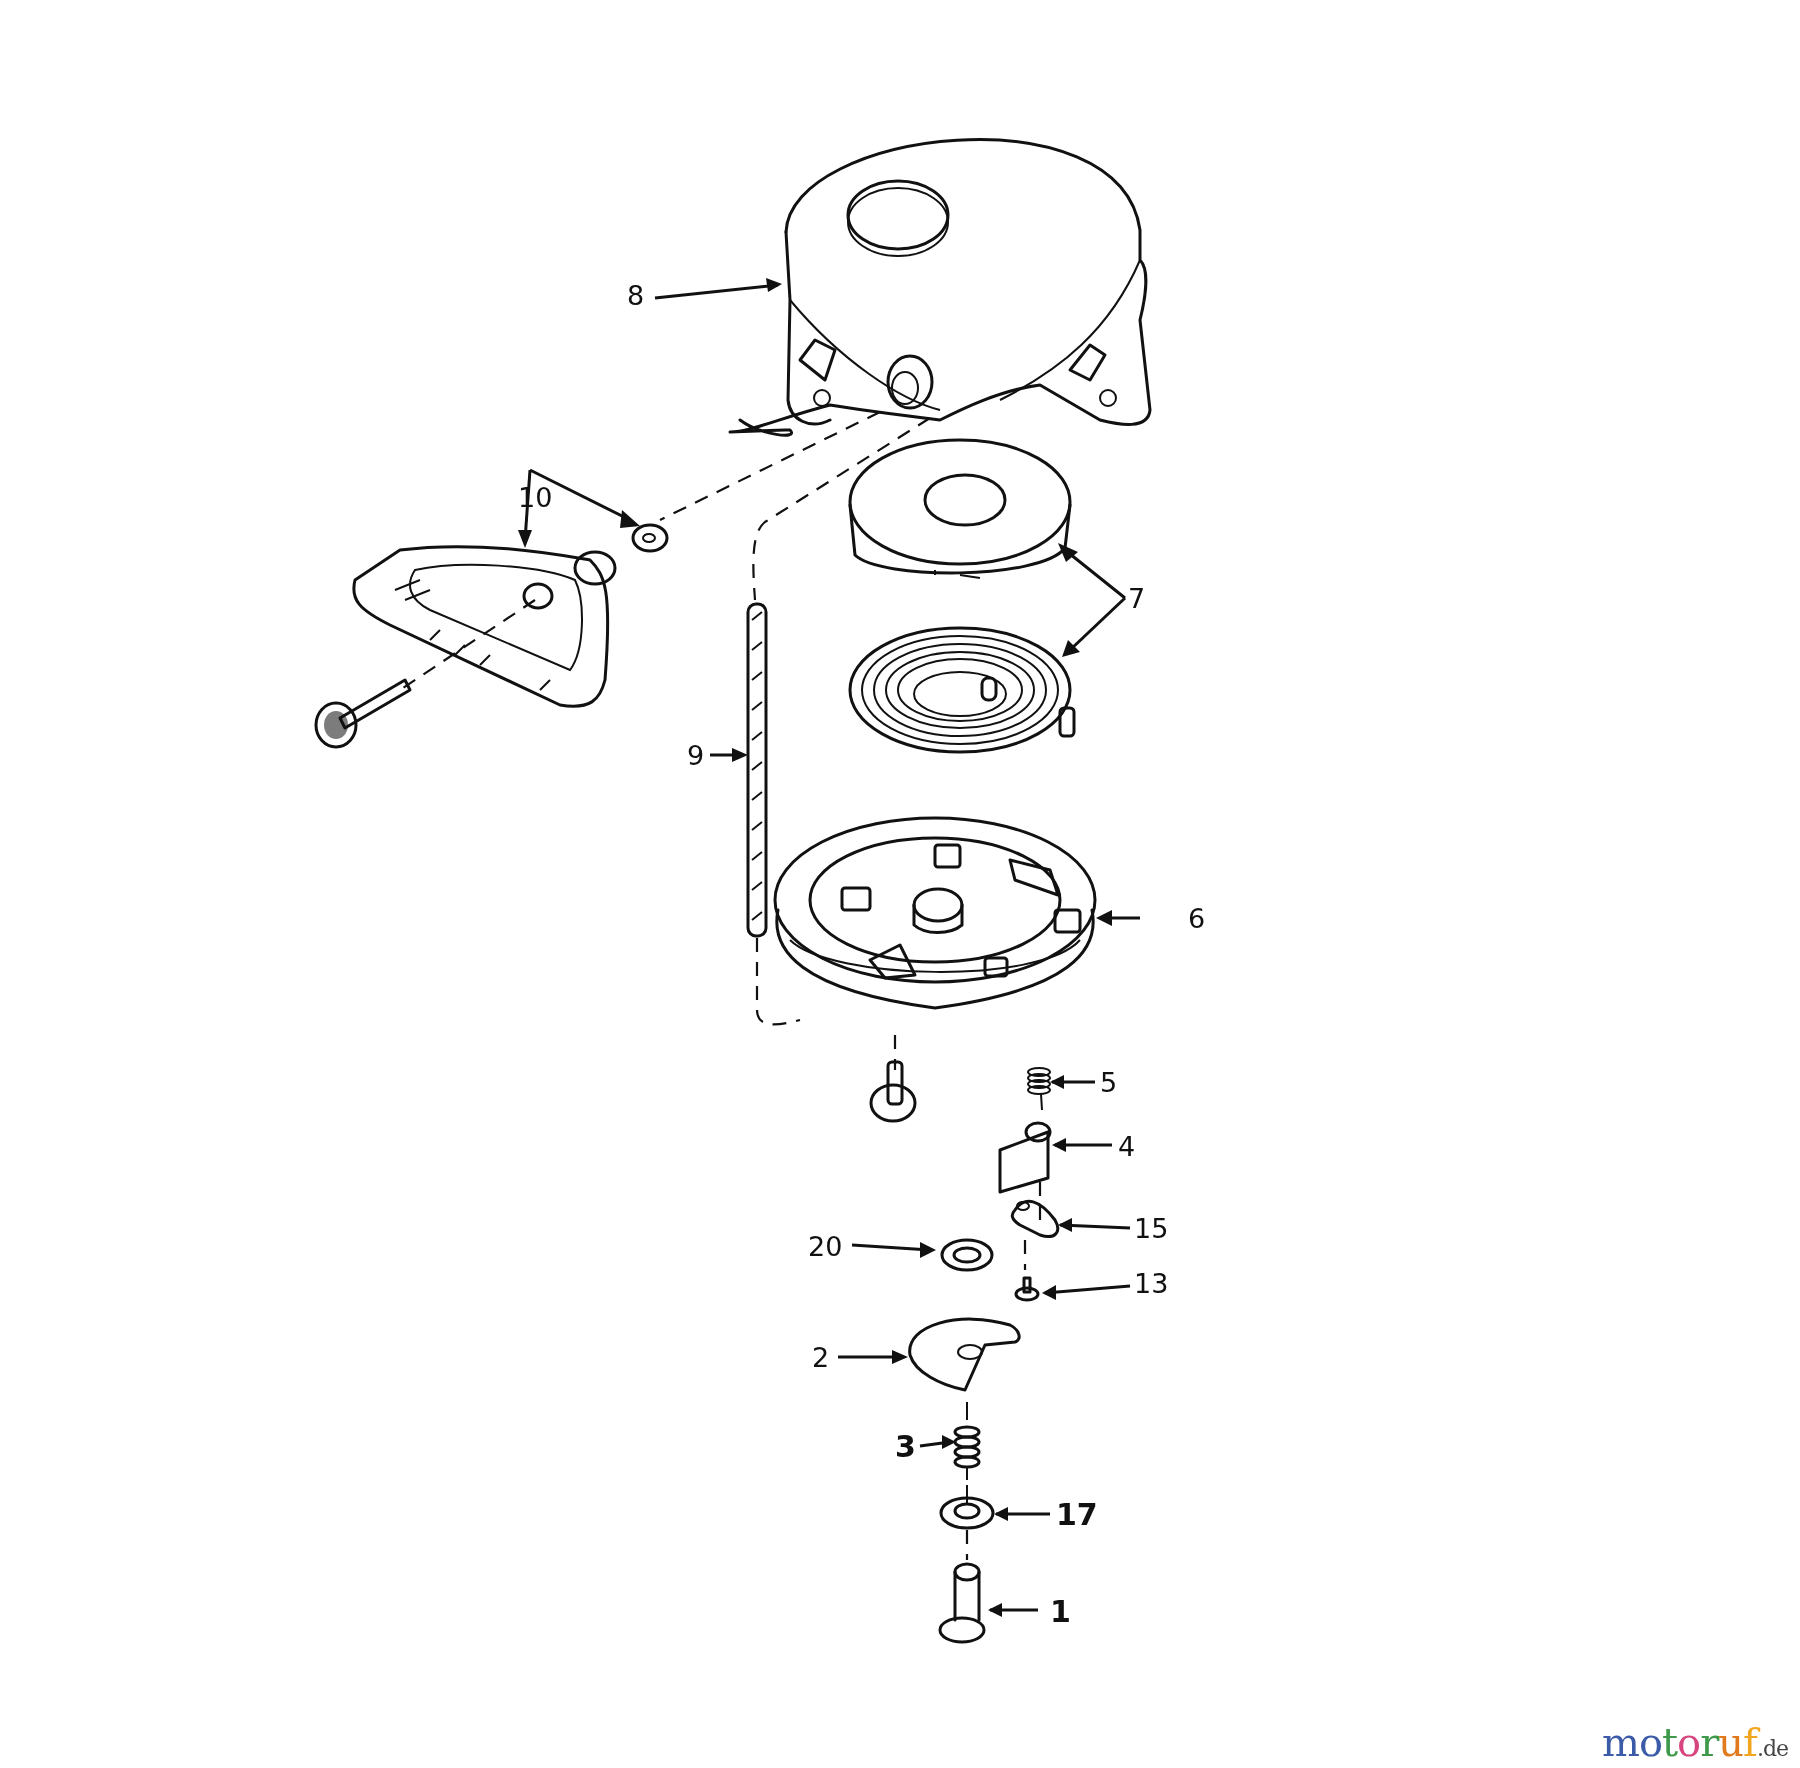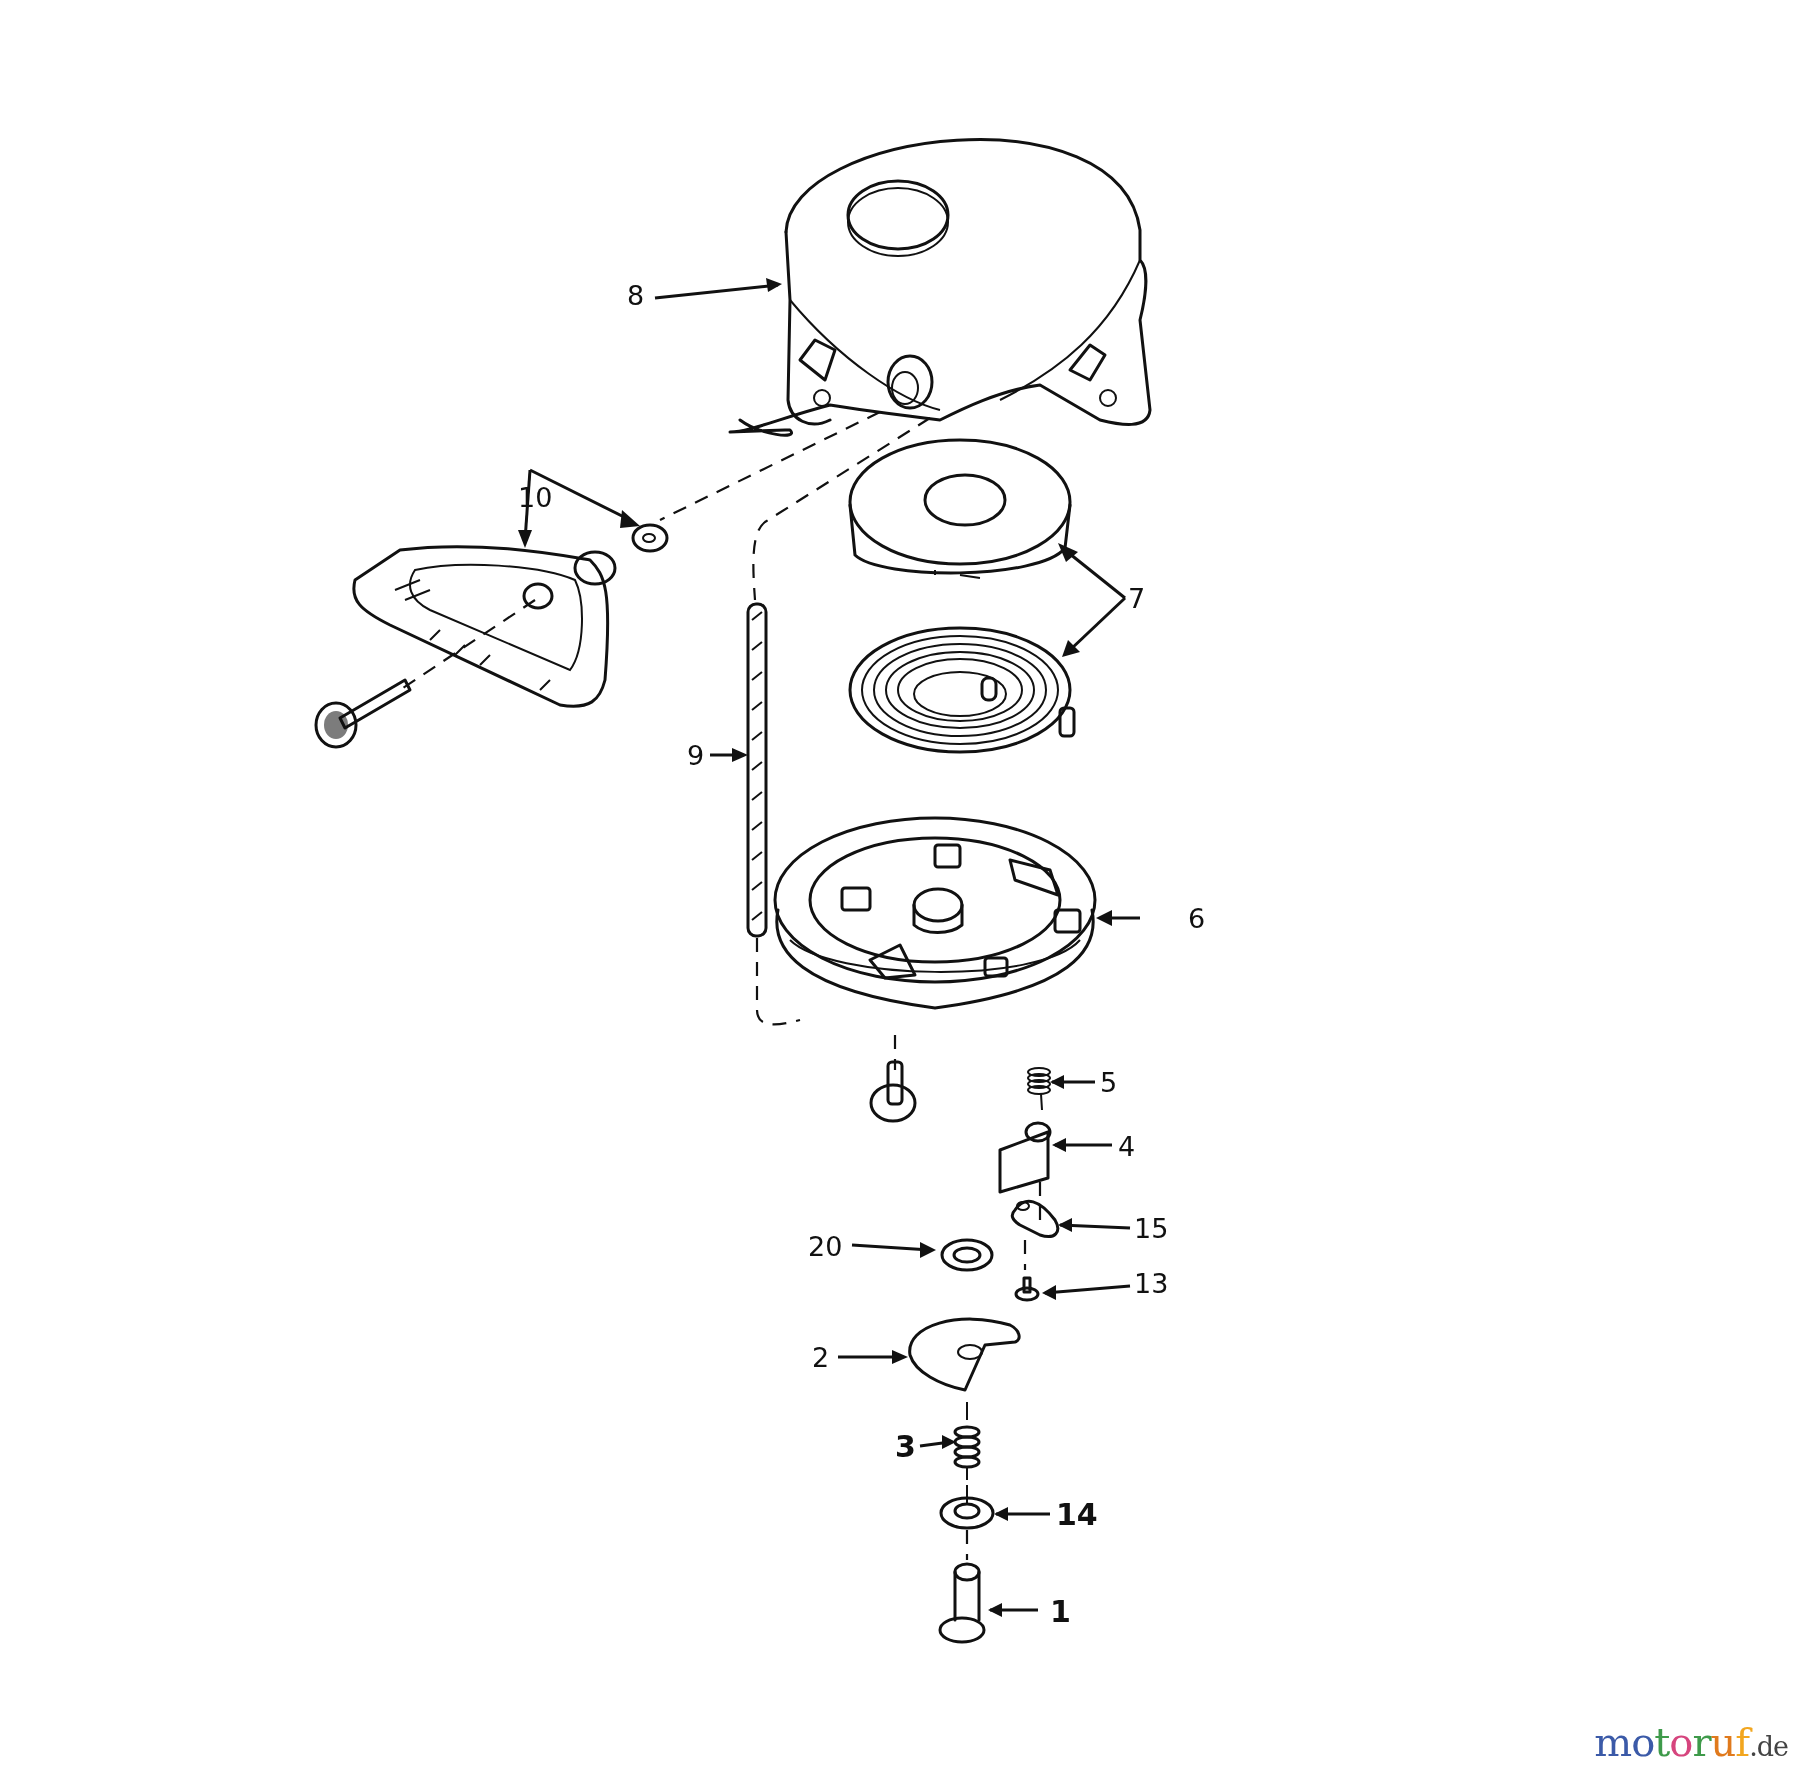--- a/index.html
+++ b/index.html
@@ -1,21 +1,21 @@
 <!DOCTYPE html>
 <html><head>
 <meta charset="utf-8">
 <style>
   html, body { margin: 0; padding: 0; background: #ffffff; }
   body { width: 1800px; height: 1768px; position: relative; overflow: hidden; font-family: "Liberation Sans", sans-serif; }
   #diagram { position: absolute; left: 0; top: 0; width: 1800px; height: 1768px; }
   .callout { position: absolute; font-family: "DejaVu Sans", sans-serif; font-size: 27px; font-weight: normal; color: #111; line-height: 1; }
   .callout.bold { font-weight: bold; font-size: 30px; }
   .watermark { position: absolute; right: 12px; bottom: 6px; font-family: "DejaVu Serif", serif; font-size: 40px; letter-spacing: -1px; line-height: 1; }
-  .watermark .tld { font-size: 27px; color: #444; }
+  .watermark .tld { font-size: 22px; color: #444; }
   svg .part { fill: none; stroke: #111; stroke-width: 3; stroke-linecap: round; stroke-linejoin: round; }
   svg .thin { fill: none; stroke: #111; stroke-width: 2; }
   svg .dash { fill: none; stroke: #111; stroke-width: 2.2; stroke-dasharray: 14 10; }
   svg .leader { stroke: #111; stroke-width: 3; fill: none; }
   svg .fillblk { fill: #111; stroke: none; }
 </style>
 </head>
 <body>
 
 <div id="diagram">
@@ -198,18 +198,18 @@
 <div class="callout" style="left:1128px; top:585px;">7</div>
 <div class="callout" style="left:687px; top:742px;">9</div>
 <div class="callout" style="left:1188px; top:905px;">6</div>
 <div class="callout" style="left:1100px; top:1069px;">5</div>
 <div class="callout" style="left:1118px; top:1133px;">4</div>
 <div class="callout" style="left:1134px; top:1215px;">15</div>
 <div class="callout" style="left:808px; top:1233px;">20</div>
 <div class="callout" style="left:1134px; top:1270px;">13</div>
 <div class="callout" style="left:812px; top:1344px;">2</div>
 <div class="callout bold" style="left:895px; top:1432px;">3</div>
-<div class="callout bold" style="left:1056px; top:1500px;">14</div>
+<div class="callout bold" style="left:1056px; top:1500px;">17</div>
 <div class="callout bold" style="left:1050px; top:1597px;">1</div>
 
 <div class="watermark">
   <span style="color:#3b5aa8">m</span><span style="color:#3b5aa8">o</span><span style="color:#3e9a4a">t</span><span style="color:#d6457e">o</span><span style="color:#3e9a4a">r</span><span style="color:#e07a1d">u</span><span style="color:#f2a61f">f</span><span class="tld">.de</span>
 </div>
 
 </body></html>

